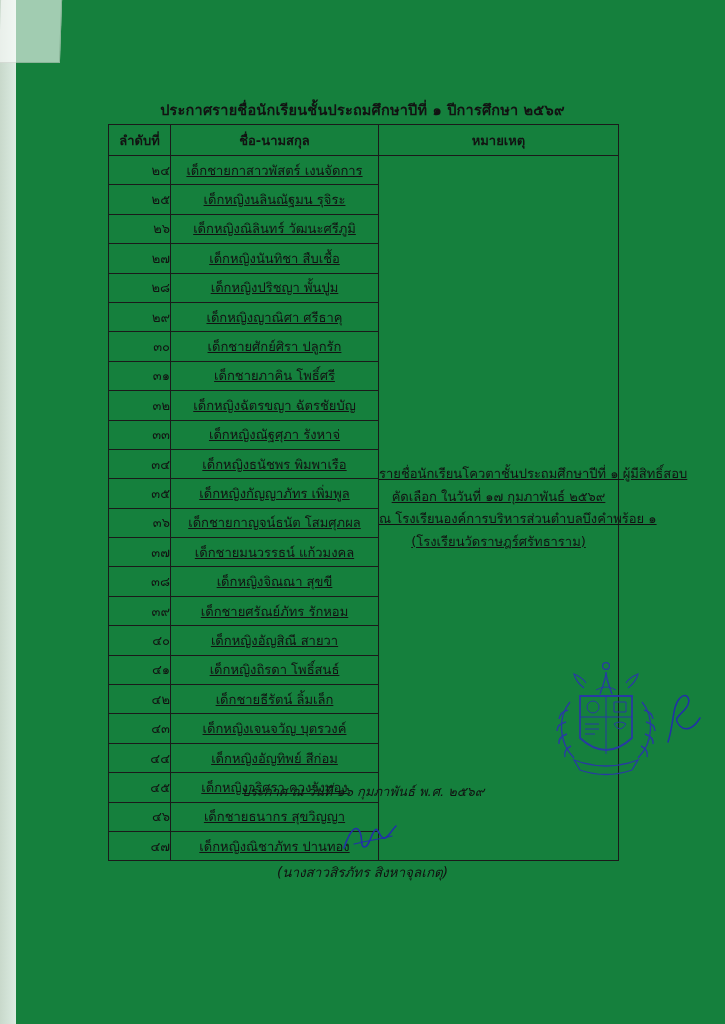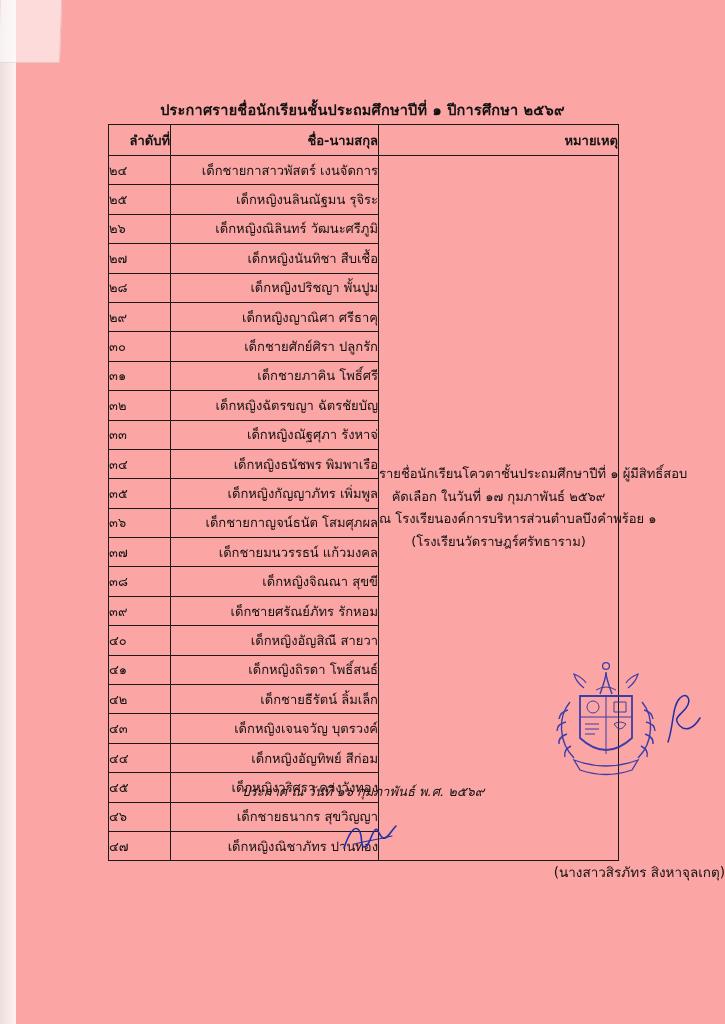--- a/index.html
+++ b/index.html
@@ -11,21 +11,21 @@
     width: 725px;
     height: 1024px;
     position: relative;
     font-family: "DejaVu Sans", "Liberation Sans", sans-serif;
     color: #111;
     overflow: hidden;
   }
   .page {
     position: absolute;
     inset: 0;
-    background: #fca5a5;
+    background: #15803d;
     padding-left: 44px;
   }
   
   .scan-edge {
     position: absolute;
     left: 0; top: 0;
     width: 16px; height: 1024px;
     background: linear-gradient(to right, #e8e8e4, #ffffff);
     opacity: .85;
   }
@@ -63,67 +63,69 @@
   table.roster th, table.roster td {
     border: 1px solid #1a1a1a;
     font-size: 13px;
     color: #121212;
     padding: 0;
     height: 28.4px;
     vertical-align: middle;
   }
   table.roster th {
     font-weight: bold;
-    text-align: right;
+    text-align: center;
     height: 30px;
   }
   col.c-no  { width: 62px; }
   col.c-name{ width: 208px; }
   col.c-note{ width: 240px; }
 
   td.no {
-    text-align: left;
+    text-align: right;
     font-size: 13.5px;
   }
   td.name {
-    text-align: right;
+    text-align: center;
     padding-left: 8px;
     font-size: 13.5px;
     white-space: nowrap;
+    text-decoration: underline;
   }
   td.note-cell {
     vertical-align: top;
     padding: 6px 6px 0 6px;
   }
   .note-lines {
     text-align: center;
     font-size: 13px;
     line-height: 1.72;
     color: #121212;
   }
-  .note-lines div { white-space: nowrap; }
+  .note-lines div { white-space: nowrap; text-decoration: underline; }
 
   .announce-date {
     position: absolute;
     top: 781px;
     left: 108px;
     width: 510px;
     text-align: center;
     font-size: 13px;
     font-style: italic;
   }
 
   .signature-block {
     position: absolute;
     top: 860px;
     left: 0;
     width: 725px;
-    text-align: right;
+    text-align: center;
     font-size: 13.5px;
     line-height: 1.85;
+    font-style: italic;
   }
 
   
   .pen-sign {
     position: absolute;
     top: 820px;
     left: 340px;
     width: 60px;
     height: 34px;
     color: #2230a8;

